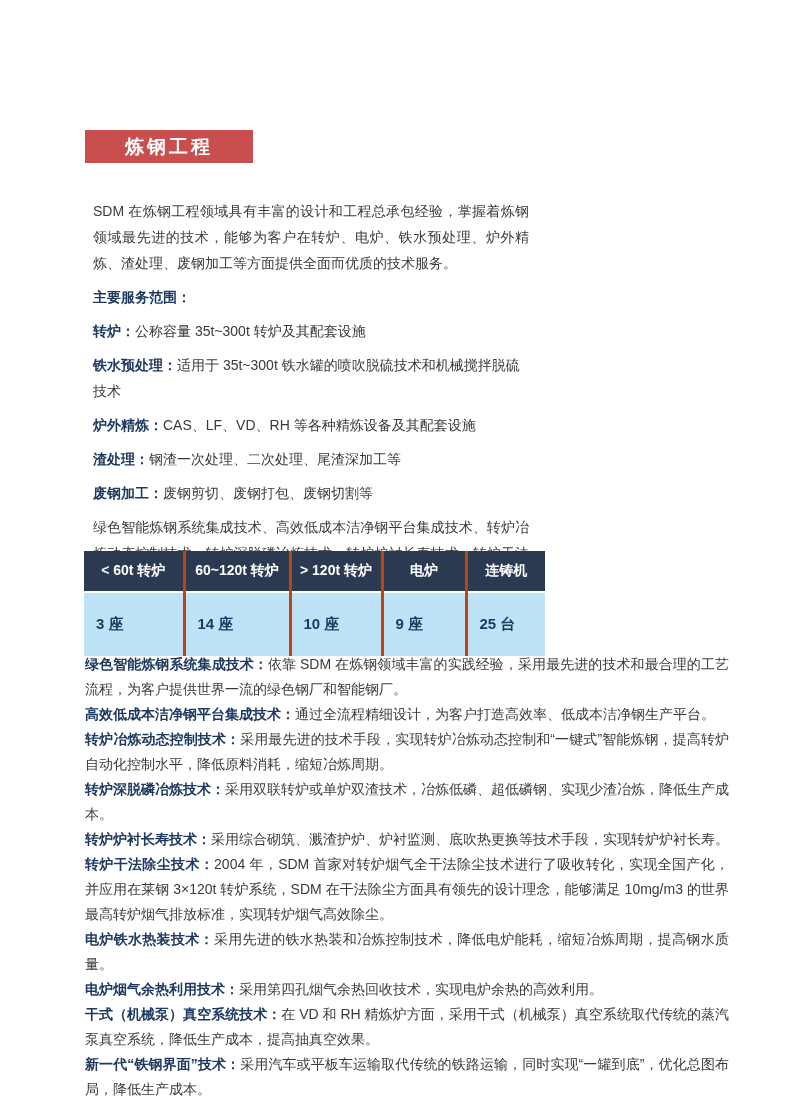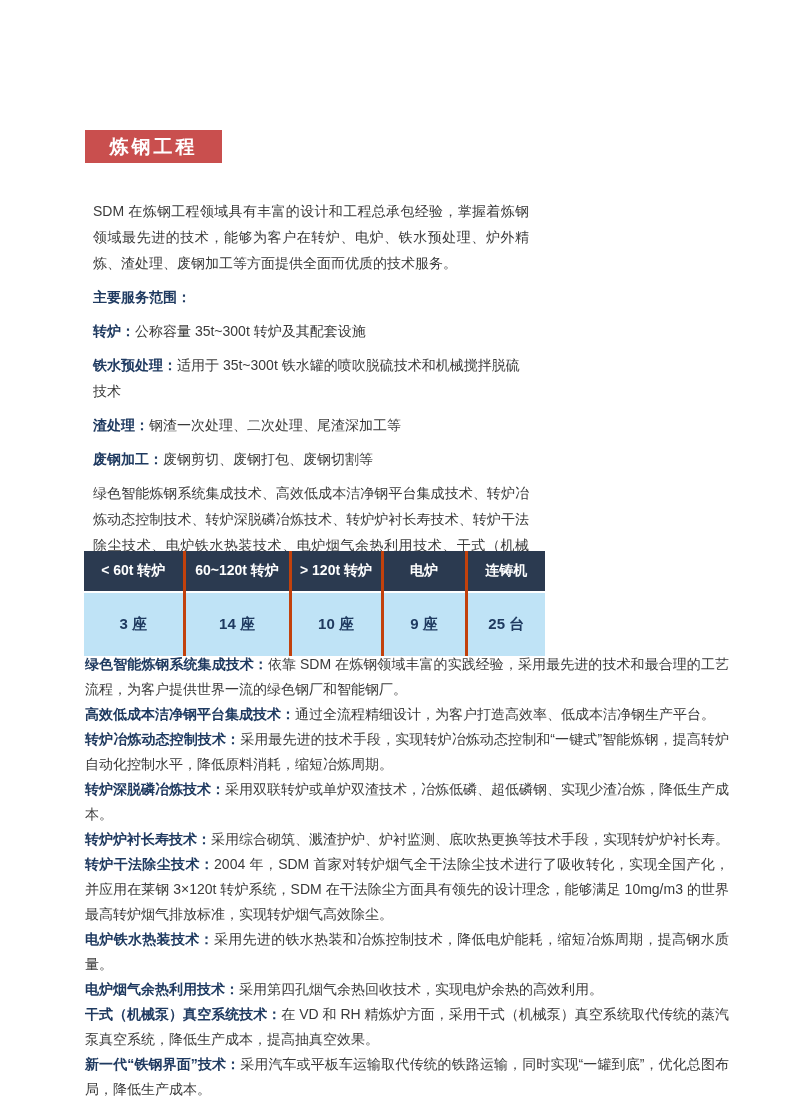--- a/index.html
+++ b/index.html
@@ -9,21 +9,21 @@
     height: 1096px;
     background: #ffffff;
     font-family: "Liberation Sans", "DejaVu Sans", sans-serif;
     overflow: hidden;
   }
   
   .badge {
     position: absolute;
     left: 85px;
     top: 130px;
-    width: 137px;
+    width: 168px;
     height: 33px;
     background: #c94f4e;
     display: flex;
     align-items: center;
     justify-content: center;
   }
   .badge span {
     color: #ffffff;
     font-weight: bold;
     font-size: 19px;
@@ -43,21 +43,20 @@
   .intro { text-align: justify; }
   .heading { color: #1f3a60; font-weight: bold; }
   .lead { color: #1f3a60; font-weight: bold; }
   
   .cap-table {
     position: absolute;
     left: 84px;
     top: 551px;
     width: 461px;
     border-collapse: collapse;
-    text-align: center;
     table-layout: fixed;
   }
   .cap-table th {
     background: #2b3a50;
     color: #ffffff;
     font-size: 14px;
     font-weight: bold;
     height: 40px;
     border-bottom: 2px solid #ffffff;
     padding: 0;
@@ -90,20 +89,21 @@
 
   <div class="badge">
     <span>炼钢工程</span>
   </div>
 
   <div class="top-block">
     <p class="intro">SDM 在炼钢工程领域具有丰富的设计和工程总承包经验，掌握着炼钢领域最先进的技术，能够为客户在转炉、电炉、铁水预处理、炉外精炼、渣处理、废钢加工等方面提供全面而优质的技术服务。</p>
     <p class="heading">主要服务范围：</p>
     <p><span class="lead">转炉：</span><span>公称容量 35t~300t 转炉及其配套设施</span></p>
     <p><span class="lead">铁水预处理：</span><span>适用于 35t~300t 铁水罐的喷吹脱硫技术和机械搅拌脱硫技术</span></p>
+    <p><span class="lead">炉外精炼：</span><span>CAS、LF、VD、RH 等各种精炼设备及其配套设施</span></p>
     <p><span class="lead">渣处理：</span><span>钢渣一次处理、二次处理、尾渣深加工等</span></p>
     <p><span class="lead">废钢加工：</span><span>废钢剪切、废钢打包、废钢切割等</span></p>
     <p class="intro">绿色智能炼钢系统集成技术、高效低成本洁净钢平台集成技术、转炉冶炼动态控制技术、转炉深脱磷冶炼技术、转炉炉衬长寿技术、转炉干法除尘技术、电炉铁水热装技术、电炉烟气余热利用技术、干式（机械泵）真空系统技术、新一代“铁钢界面”技术等。</p>
   </div>
 
   <table class="cap-table">
     <colgroup>
       <col style="width:100px">
         <col style="width:106px">
         <col style="width:92px">

